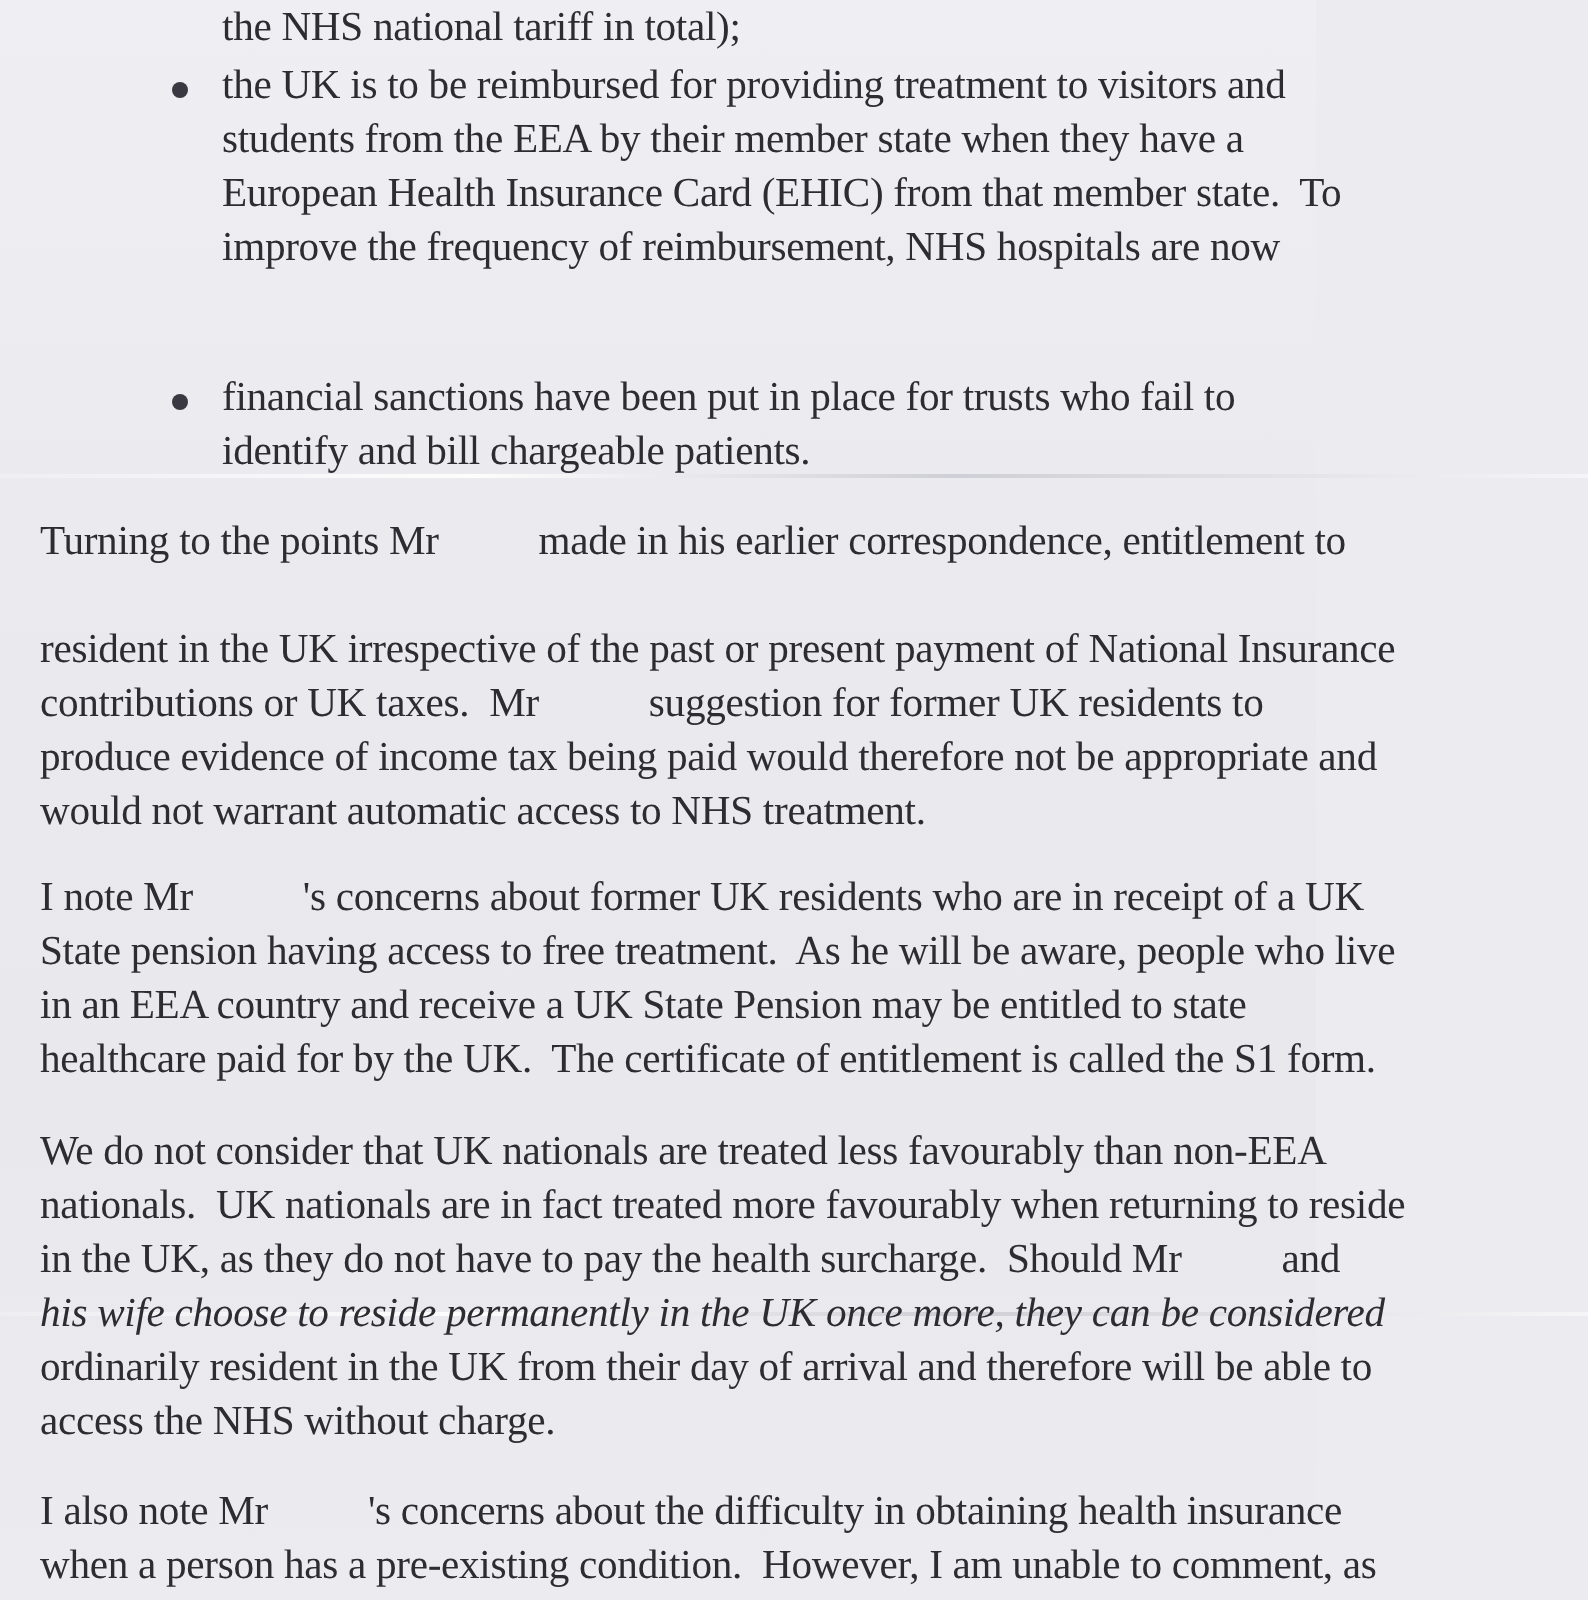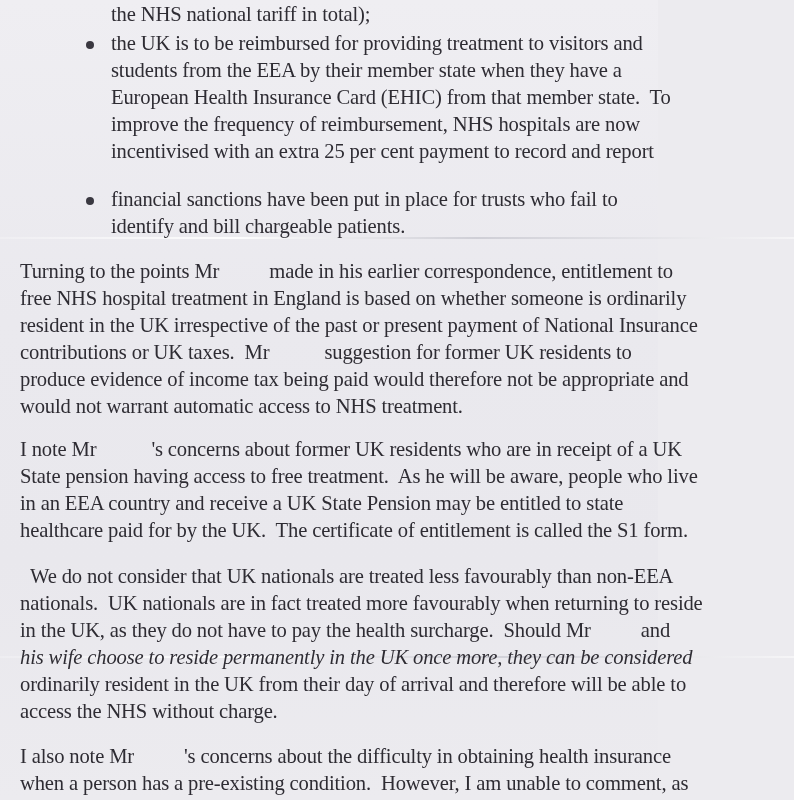--- a/index.html
+++ b/index.html
@@ -36,39 +36,37 @@
   <div class="fold f1"></div>
   <div class="fold f2"></div>
 
   <div class="line" style="left:111px; top:1px;">the NHS national tariff in total);</div>
 
   <div class="bullet" style="left:86px; top:41px;"></div>
   <div class="line" style="left:111px; top:30px;">the UK is to be reimbursed for providing treatment to visitors and</div>
   <div class="line" style="left:111px; top:57px;">students from the EEA by their member state when they have a</div>
   <div class="line" style="left:111px; top:84px;">European Health Insurance Card (EHIC) from that member state.  To</div>
   <div class="line" style="left:111px; top:111px;">improve the frequency of reimbursement, NHS hospitals are now</div>
-  <div class="line" style="left:111px; top:138px;">incentivised with an extra 25 per cent payment to record and report</div>
 
   <div class="bullet" style="left:86px; top:197px;"></div>
   <div class="line" style="left:111px; top:186px;">financial sanctions have been put in place for trusts who fail to</div>
   <div class="line" style="left:111px; top:213px;">identify and bill chargeable patients.</div>
 
   <div class="line" style="left:20px; top:258px;">Turning to the points Mr          made in his earlier correspondence, entitlement to</div>
-  <div class="line" style="left:20px; top:285px;">free NHS hospital treatment in England is based on whether someone is ordinarily</div>
   <div class="line" style="left:20px; top:312px;">resident in the UK irrespective of the past or present payment of National Insurance</div>
   <div class="line" style="left:20px; top:339px;">contributions or UK taxes.  Mr           suggestion for former UK residents to</div>
   <div class="line" style="left:20px; top:366px;">produce evidence of income tax being paid would therefore not be appropriate and</div>
   <div class="line" style="left:20px; top:393px;">would not warrant automatic access to NHS treatment.</div>
 
   <div class="line" style="left:20px; top:463px;">State pension having access to free treatment.  As he will be aware, people who live</div>
   <div class="line" style="left:20px; top:436px;">I note Mr           's concerns about former UK residents who are in receipt of a UK</div>
   <div class="line" style="left:20px; top:490px;">in an EEA country and receive a UK State Pension may be entitled to state</div>
   <div class="line" style="left:20px; top:517px;">healthcare paid for by the UK.  The certificate of entitlement is called the S1 form.</div>
 
-  <div class="line" style="left:30px; top:563px;text-align:right;">We do not consider that UK nationals are treated less favourably than non-EEA</div>
+  <div class="line" style="left:20px; top:563px;text-align:right;">We do not consider that UK nationals are treated less favourably than non-EEA</div>
   <div class="line" style="left:20px; top:590px;">nationals.  UK nationals are in fact treated more favourably when returning to reside</div>
   <div class="line" style="left:20px; top:617px;">in the UK, as they do not have to pay the health surcharge.  Should Mr          and</div>
   <div class="line" style="left:20px; top:644px;font-style:italic;">his wife choose to reside permanently in the UK once more, they can be considered</div>
   <div class="line" style="left:20px; top:698px;">access the NHS without charge.</div>
   <div class="line" style="left:20px; top:671px;">ordinarily resident in the UK from their day of arrival and therefore will be able to</div>
 
   <div class="line" style="left:20px; top:743px;">I also note Mr          's concerns about the difficulty in obtaining health insurance</div>
   <div class="line" style="left:20px; top:770px;">when a person has a pre-existing condition.  However, I am unable to comment, as</div>
 </div>
 

